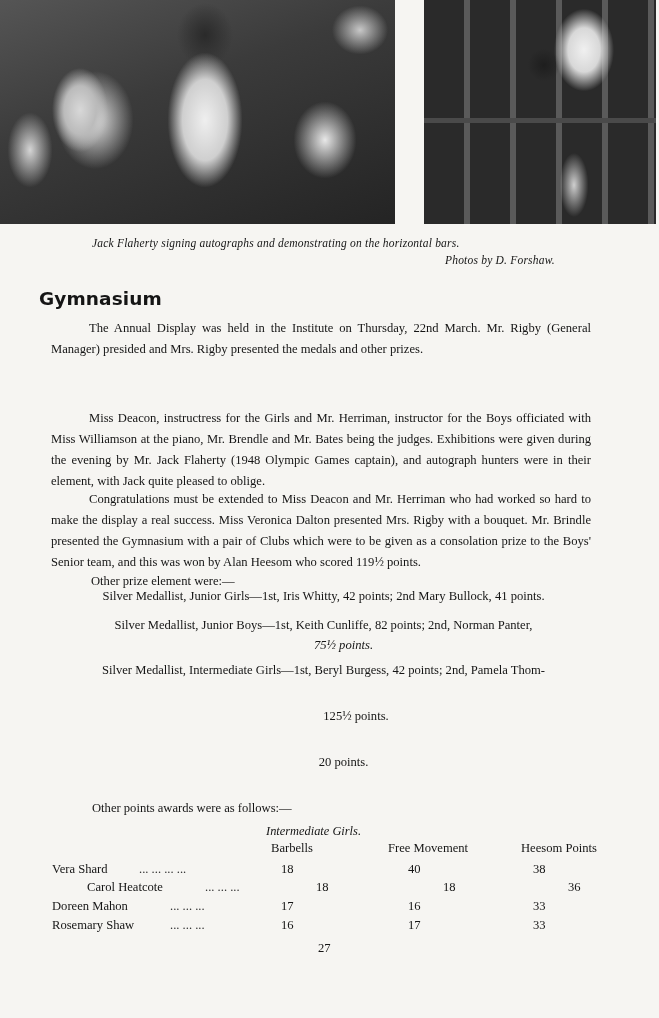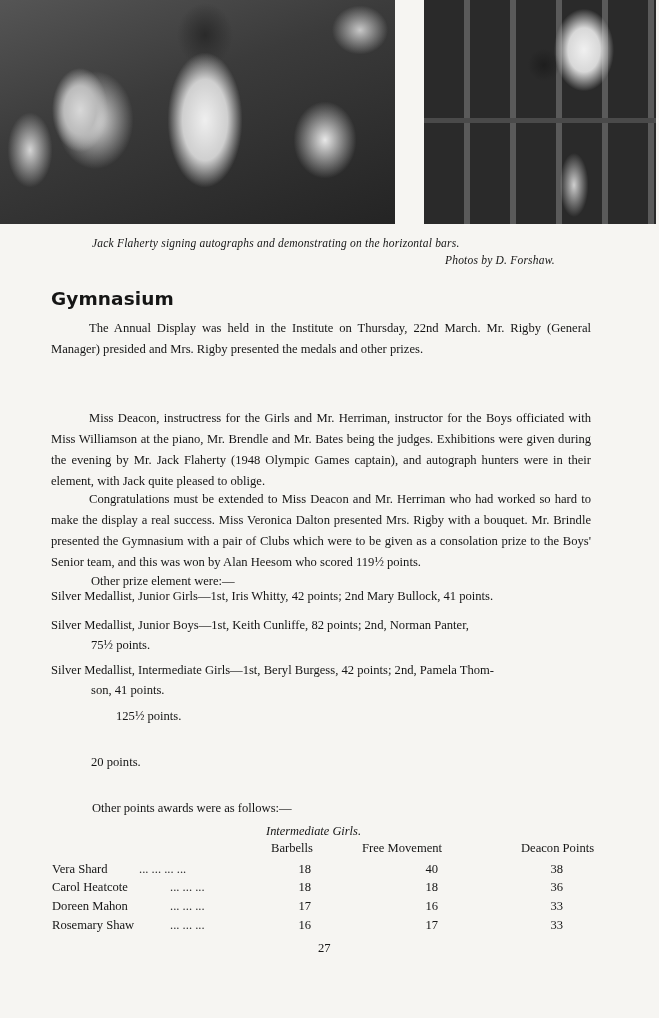--- a/index.html
+++ b/index.html
@@ -34,61 +34,61 @@
       repeating-linear-gradient(90deg, #2a2a2a 0, #2a2a2a 40px, #5a5a5a 40px, #5a5a5a 46px),
       linear-gradient(to bottom, #6d6d6d 0%, #5a5a5a 35%, #2e2e2e 100%);
   }
   .caption {
     position: absolute; left: 0; width: 659px;
     font-style: italic; font-size: 11.5px; letter-spacing: 0.2px;
   }
   .cap1 { top: 237px; left: 92px; }
   .cap2 { top: 254px; left: 445px; }
   h1 {
-    position: absolute; top: 288px; left: 51px; margin: 0;
+    position: absolute; top: 288px; left: 39px; margin: 0;
     font-family: "DejaVu Sans", "Liberation Sans", sans-serif;
     font-weight: bold; font-size: 18.5px; letter-spacing: 0.1px;
   }
   .para {
     position: absolute; left: 51px; width: 540px;
     font-size: 12.6px; line-height: 21px; text-align: justify;
     text-indent: 38px; margin: 0;
   }
   .p1 { top: 318px; }
   .p2 { top: 408px; }
   .p3 { top: 489px; }
   .intro { position: absolute; left: 91px; top: 574px; font-size: 12.6px; }
   .prize {
     position: absolute; left: 51px; width: 545px;
-    font-size: 12.6px; line-height: 19.5px; margin: 0;
+    font-size: 12.6px; line-height: 19.5px; margin: 0; text-align: center;
   }
   .prize .cont { display: block; }
   .pz1 { top: 587px; }
   .pz2 { top: 616px; }
-  .pz2 .cont { padding-left: 40px; }
+  .pz2 .cont { padding-left: 40px; font-style: italic; }
   .pz3 { top: 661px; }
   .pz3 .cont { padding-left: 40px; }
   .pz4 { top: 707px; }
   .pz4 .cont { padding-left: 65px; }
   .pz5 { top: 753px; }
   .pz5 .cont { padding-left: 40px; }
   .other { position: absolute; left: 92px; top: 801px; font-size: 12.6px; }
   .tbl-title { position: absolute; left: 266px; top: 824px; font-style: italic; font-size: 12.4px; }
   .col-h { position: absolute; top: 841px; font-size: 12.6px; text-align: center; }
   .ch1 { left: 271px; }
-  .ch2 { left: 362px; }
+  .ch2 { left: 388px; }
   .ch3 { left: 521px; }
   .row { position: absolute; left: 52px; font-size: 12.6px; width: 560px; height: 18px; }
   .row .name { position: absolute; left: 0; }
   .row .dots { position: absolute; left: 0; color: #333; }
-  .row .v { position: absolute; width: 30px; text-align: right; }
+  .row .v { position: absolute; width: 30px; text-align: left; }
   .row .v1 { left: 229px; }
   .row .v2 { left: 356px; }
   .row .v3 { left: 481px; }
-  .r1 { top: 862px; } .r2 { top: 880px; } .r3 { top: 899px; } .r4 { top: 918px; }
+  .r1 { top: 862px; } .r2 { top: 880px; margin-left: 35px; } .r3 { top: 899px; } .r4 { top: 918px; }
   .pagenum { position: absolute; left: 318px; top: 941px; font-size: 12.6px; }
 </style>
 </head>
 <body>
 
 <div class="photo photo-left" title="photo of Jack Flaherty signing autographs among young gymnasts"></div>
 <div class="photo photo-right" title="photo of gymnast demonstrating on the horizontal bar"></div>
 
 <div class="caption cap1">Jack Flaherty signing autographs and demonstrating on the horizontal bars.</div>
 <div class="caption cap2">Photos by D. Forshaw.</div>
@@ -103,35 +103,34 @@
 
 <p class="prize pz1">
   <span>Silver Medallist, Junior Girls—1st, Iris Whitty, 42 points; 2nd Mary Bullock, 41 points.</span>
 </p>
 <p class="prize pz2">
   <span>Silver Medallist, Junior Boys—1st, Keith Cunliffe, 82 points; 2nd, Norman Panter,</span>
   <span class="cont">75½ points.</span>
 </p>
 <p class="prize pz3">
   <span>Silver Medallist, Intermediate Girls—1st, Beryl Burgess, 42 points; 2nd, Pamela Thom-</span>
-  <span class="cont">son, 41 points.</span>
 </p>
 <p class="prize pz4">
   <span class="cont">125½ points.</span>
 </p>
 <p class="prize pz5">
   <span class="cont">20 points.</span>
 </p>
 
 <div class="other">Other points awards were as follows:—</div>
 
 <div class="tbl-title">Intermediate Girls.</div>
 <div class="col-h ch1">Barbells</div>
 <div class="col-h ch2">Free Movement</div>
-<div class="col-h ch3">Deacon Points</div>
+<div class="col-h ch3">Heesom Points</div>
 
 <div class="row r1">
   <span class="name">Vera Shard</span>
   <span class="dots" style="left:87px">...   ...   ...   ...</span>
   <span class="v v1">18</span>
   <span class="v v2">40</span>
   <span class="v v3">38</span>
 </div>
 <div class="row r2">
   <span class="name">Carol Heatcote</span>

